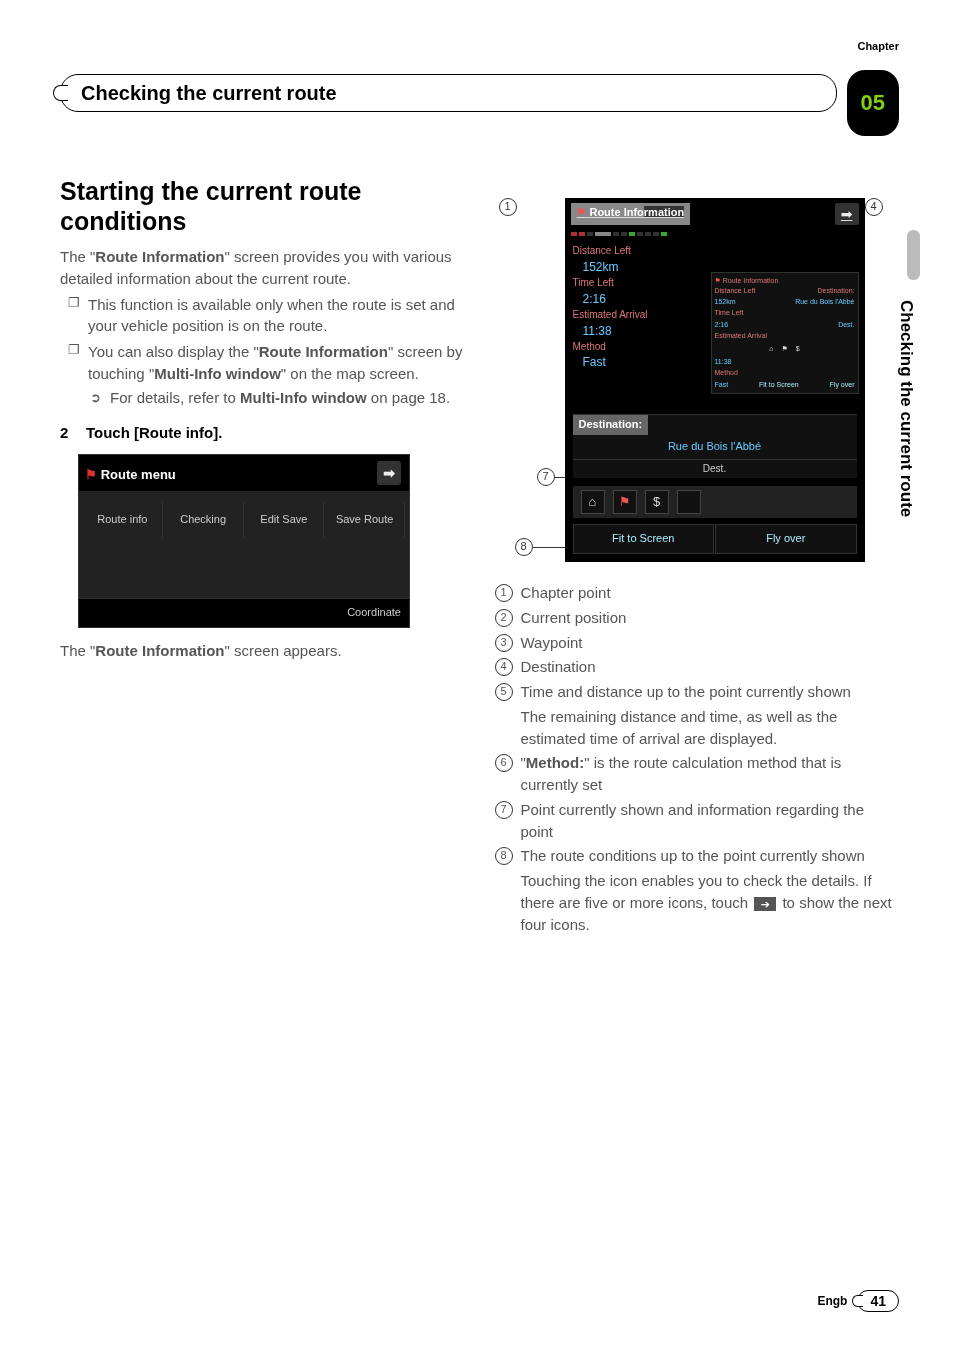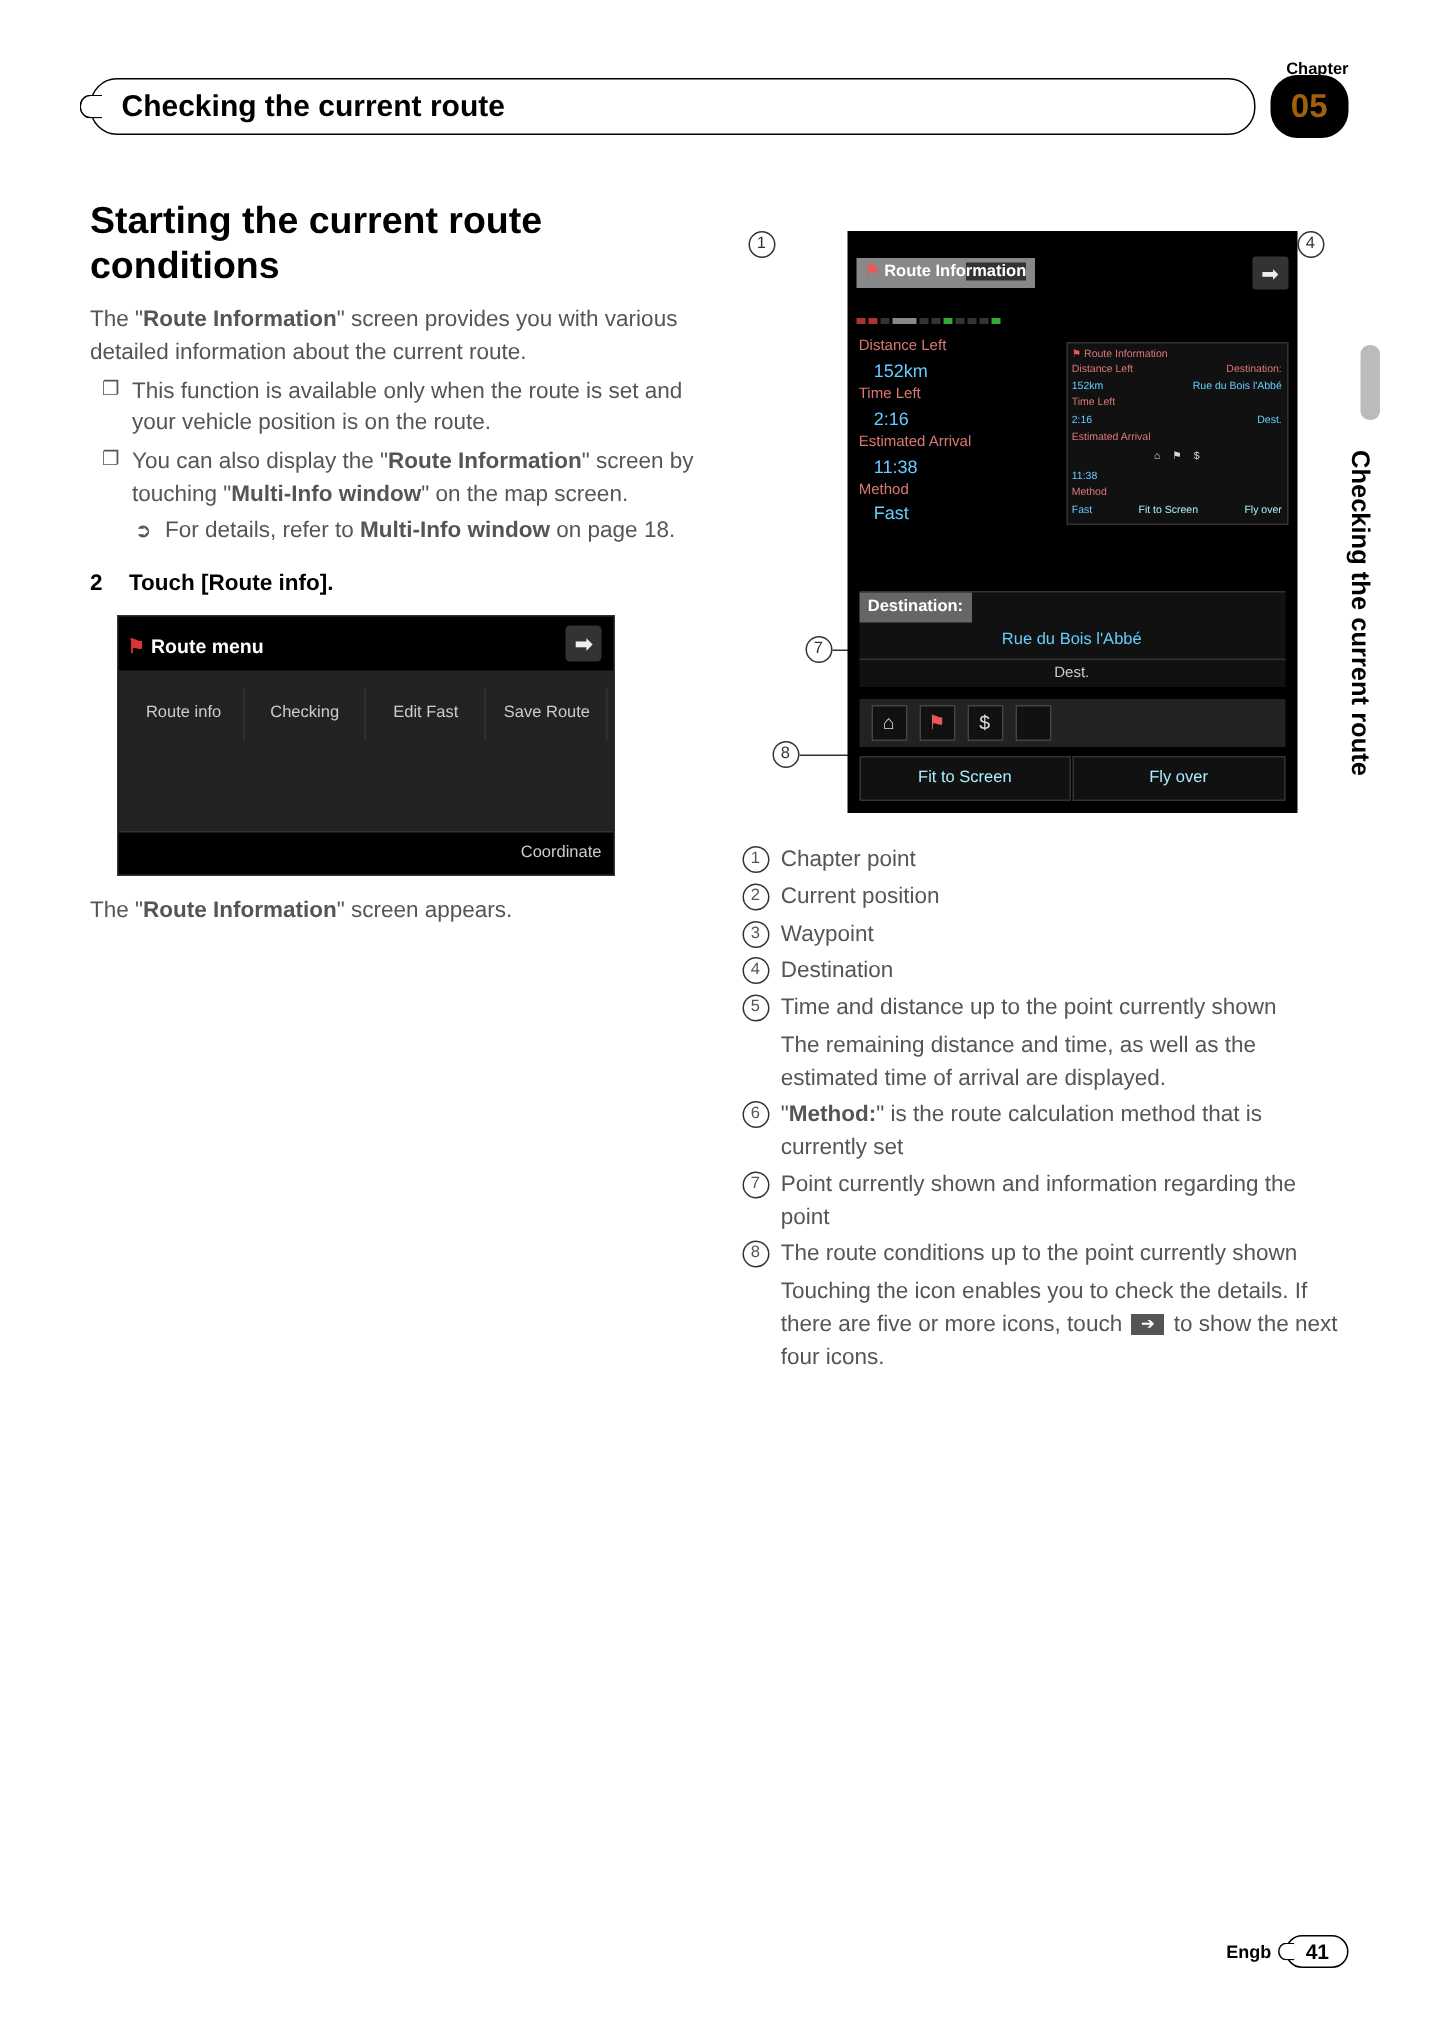--- a/index.html
+++ b/index.html
@@ -54,26 +54,27 @@
     border-right: none;
     border-radius: 50% 0 0 50%;
     background: #fff;
   }
   .header-title {
     font-size: 20px;
     font-weight: bold;
   }
   .chapter-badge {
     background: #000;
-    color: #a16207;
+    color: #84cc16;
     font-size: 22px;
     font-weight: bold;
     border-radius: 18px;
-    padding: 8px 14px;
+    padding: 20px 14px;
     margin-left: 10px;
+    margin-top: 20px;
   }
   .columns {
     display: flex;
     gap: 30px;
   }
   .col {
     flex: 1;
     font-size: 15px;
     line-height: 1.45;
   }
@@ -160,23 +161,23 @@
     position: relative;
     background: #000;
     color: #ddd;
     width: 300px;
     margin-left: 70px;
     font-size: 11px;
     padding-bottom: 8px;
   }
   .diag-title-bar {
     display:flex;
-    align-items:center;
     justify-content:space-between;
-    padding:17px 6px;
+    padding:5px 6px;
+    text-decoration:underline;
   }
   .diag-title {
     background: #888;
     color: #fff;
     font-weight: bold;
     padding: 2px 6px;
     display:inline-block;
   }
   .diag-title .red { color:#e55; }
   .diag-back { background:#333; padding:1px 6px; border-radius:2px; color:#eee; font-size:14px;}
@@ -345,21 +346,21 @@
       <p class="step"><span class="step-num">2</span><span>Touch [Route info].</span></p>
 
       <div class="route-menu">
         <div class="rm-header">
           <span><span class="flag">⚑</span><span>Route menu</span></span>
           <span class="back">➡</span>
         </div>
         <div class="rm-buttons">
           <div>Route info</div>
           <div>Checking</div>
-          <div>Edit Fast</div>
+          <div>Edit Save</div>
           <div>Save Route</div>
         </div>
         <div class="rm-footer">Coordinate</div>
       </div>
 
       <p class="light">
         <span>The "</span><b>Route Information</b><span>" screen appears.</span>
       </p>
     </div>
 

